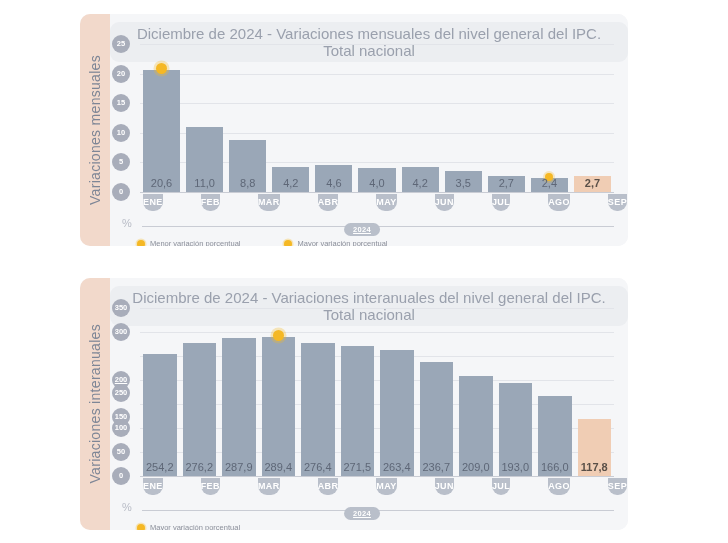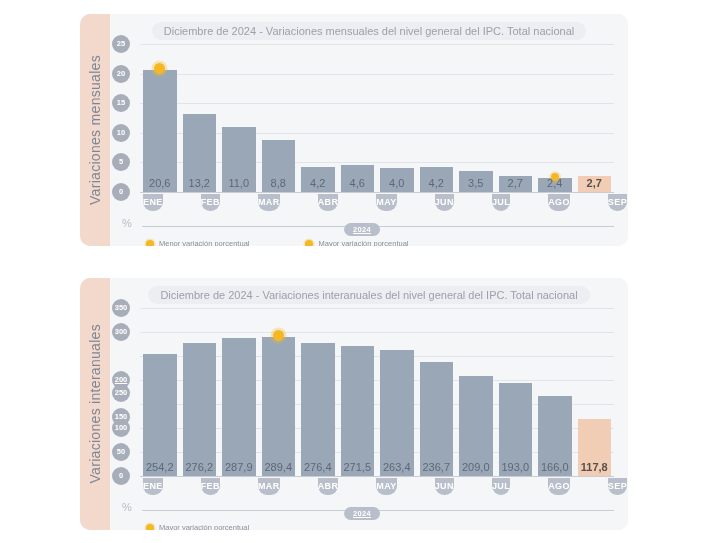--- a/index.html
+++ b/index.html
@@ -44,21 +44,21 @@
     flex:1 1 auto;
     background:#f5f6f8;
     padding:0;
   }
 
   
   .chart-title{
     position:absolute;
     top:8px;left:0;right:0;
     text-align:center;
-    font-size:11px;
+    font-size:15px;
     color:#9aa0ad;
     pointer-events:none;
   }
   .chart-title i{
     background:#eceef1;
     border-radius:9px;
     padding:3px 12px;
     font-style:normal;
     display:inline-block;
   }
@@ -191,23 +191,23 @@
     font-weight:bold;
     border-radius:7px;
     padding:2px 9px;
     letter-spacing:.3px;
     text-decoration:underline;
   }
 
   
   .legend{
     position:absolute;
-    left:36px;
+    left:27px;
     display:flex;
-    gap:56px;
+    gap:44px;
     font-size:7.5px;
     color:#8b8f9a;
     align-items:center;
   }
   #legend-monthly{top:225px;}
   #legend-annual {top:245px;}
   .legend-item{display:flex;align-items:center;gap:5px;}
   .legend-dot{
     width:8px;height:8px;border-radius:50%;
     background:#f5b825;
@@ -243,25 +243,20 @@
             <div class="gridline" style="top: 118.4px;"></div>
             <div class="ytick" style="top: 118.4px;">5</div>
             <div class="gridline base" style="top: 148px;"></div>
             <div class="ytick" style="top: 148px;">0</div>
           </div>
         <div class="bars" id="bars-monthly">
             <div class="bar-slot">
               <div class="bar" style="height: 121.952px;">
                 <div class="bar-dot"></div>
                 <div class="bar-value">20,6</div>
-              </div>
-            </div>
-            <div class="bar-slot">
-              <div class="bar" style="height: 78.144px;">
-                <div class="bar-value">13,2</div>
               </div>
             </div>
             <div class="bar-slot">
               <div class="bar" style="height: 65.12px;">
                 <div class="bar-value">11,0</div>
               </div>
             </div>
             <div class="bar-slot">
               <div class="bar" style="height: 52.096px;">
                 <div class="bar-value">8,8</div>

